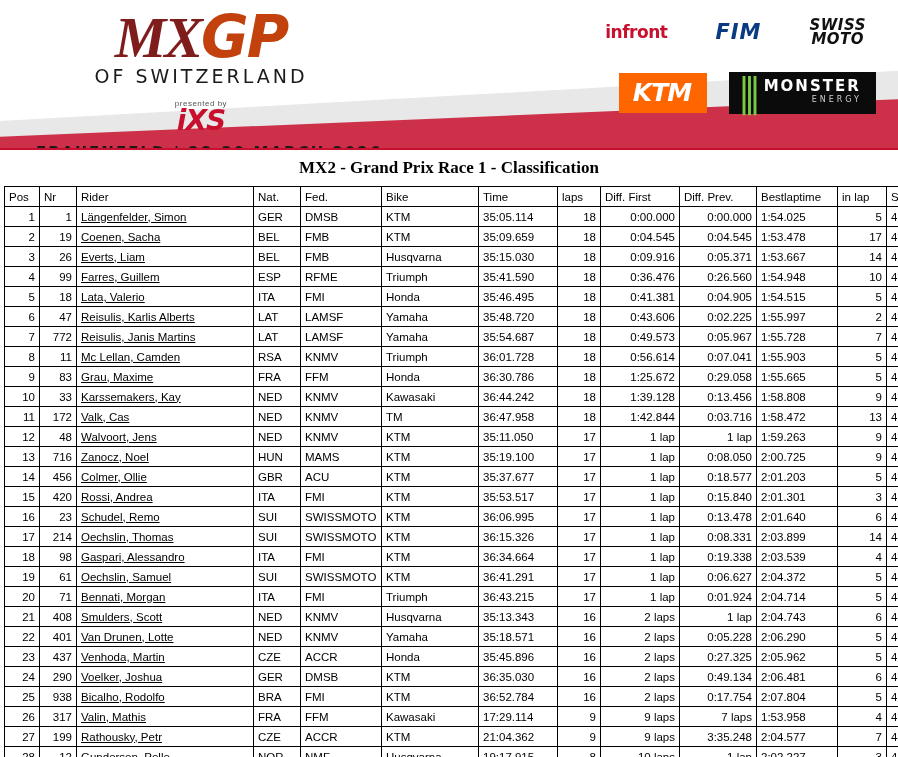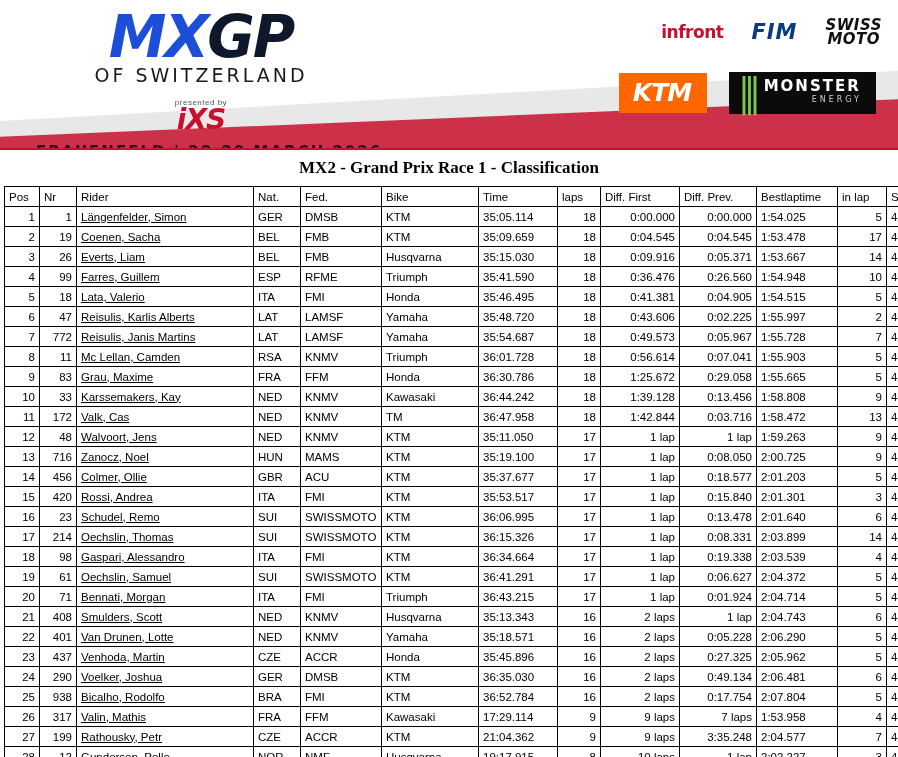--- a/index.html
+++ b/index.html
@@ -62,22 +62,22 @@
   .mxgp-word {
     font-family: "DejaVu Sans", sans-serif;
     font-weight: bold;
     font-style: italic;
     font-size: 58px;
     letter-spacing: -2px;
     line-height: 58px;
     margin: 0;
     white-space: nowrap;
   }
-  .mx { color: #1d4ed8; }
-  .gp { color: #0f172a; }
+  .mx { color: #7f1d1d; font-family: Liberation Serif, serif; }
+  .gp { color: #c2410c; }
   .of-switzerland {
     font-family: "DejaVu Sans", sans-serif;
     font-weight: normal;
     font-size: 19px;
     letter-spacing: 3px;
     color: #1b1b1b;
     margin-top: -2px;
   }
   .presented {
     font-size: 8px;
@@ -102,25 +102,25 @@
     font-weight: bold;
     font-size: 15px;
     letter-spacing: 2px;
     color: #1b1b1b;
     white-space: nowrap;
   }
 
   
   .sponsors-row1 {
     position: absolute;
-    right: 16px;
+    right: 32px;
     top: 18px;
     display: flex;
     align-items: center;
-    gap: 28px;
+    gap: 48px;
   }
   .sponsors-row2 {
     position: absolute;
     right: 22px;
     top: 72px;
     display: flex;
     align-items: center;
     gap: 22px;
   }
   .sp-infront {

